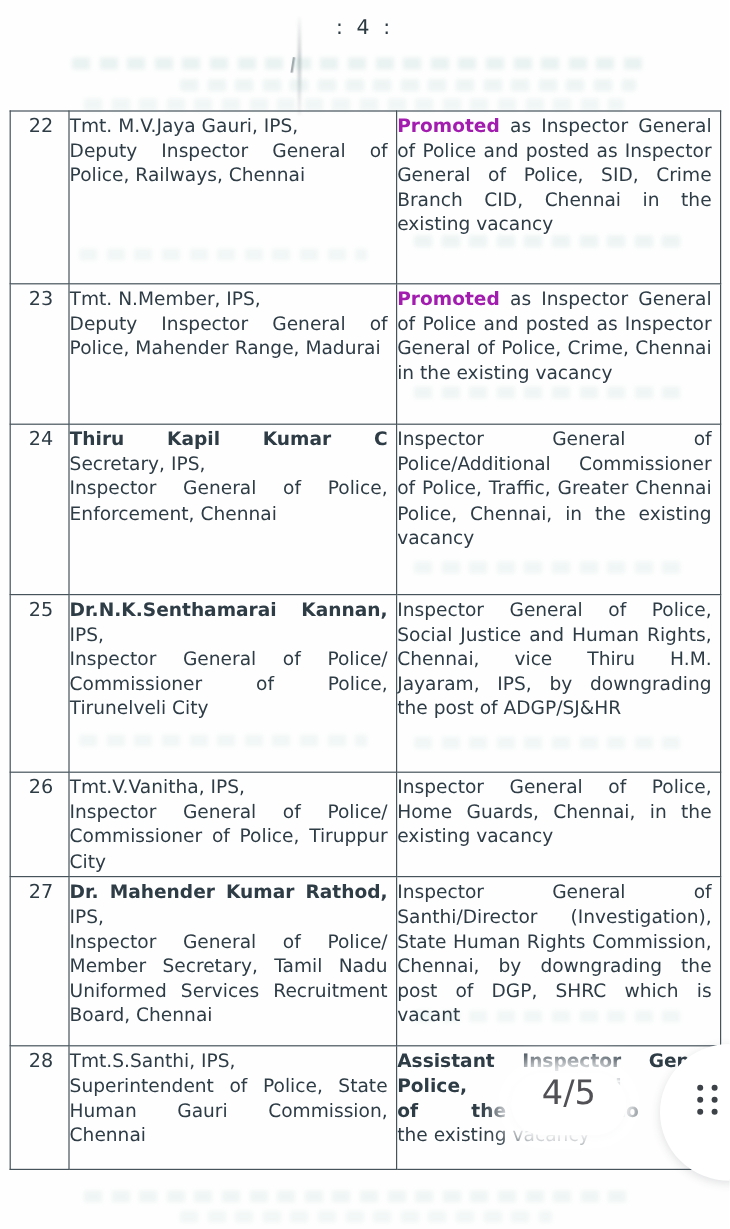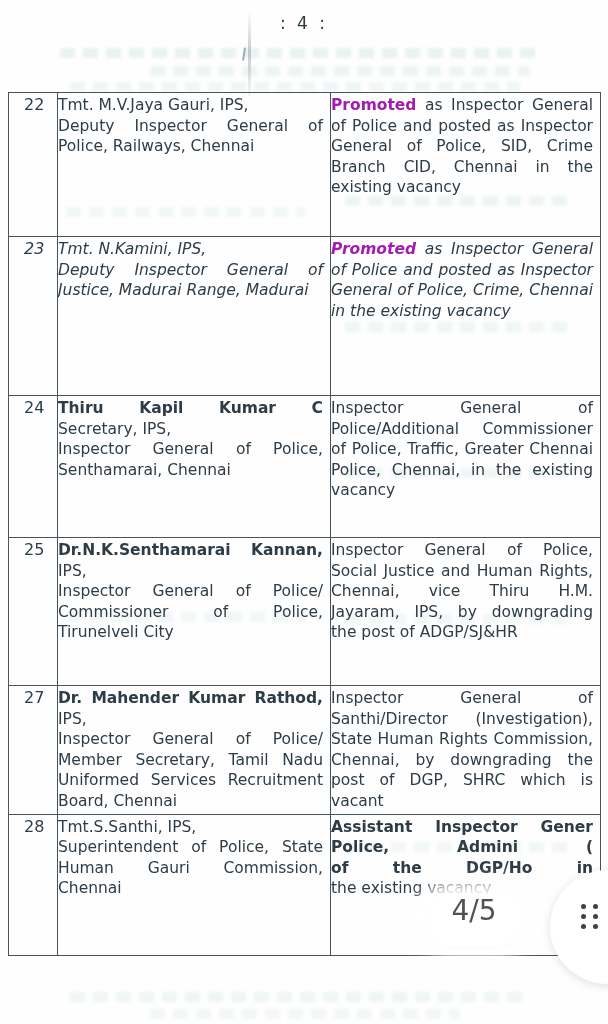--- a/index.html
+++ b/index.html
@@ -23,21 +23,21 @@
     border-collapse:collapse;table-layout:fixed;width:592px;
     font-size:15.5px;line-height:20.6px;
   }
   .doc-table td{
     border:1.7px solid #46535b;
     vertical-align:top;
     padding:2px 7px 2px 0;
     overflow:hidden;
   }
   .doc-table tr:nth-child(1){height:144px;}
-  .doc-table tr:nth-child(2){height:159px;font-style:italic;}
+  .doc-table tr:nth-child(2){height:117px;}
   .doc-table tr:nth-child(3){height:142px;}
   .doc-table tr:nth-child(4){height:148px;}
   .doc-table tr:nth-child(5){height:87px;}
   .doc-table tr:nth-child(6){height:141px;}
   .doc-table tr:nth-child(7){height:103px;margin-top:40px;}
   td.sno{padding-left:15px;font-size:16px;}
   .just{text-align:justify;}
   .jl{text-align:justify;text-align-last:justify;font-weight:bold;}
   .doc-table b{font-weight:bold;color:#a21caf;}
   
@@ -117,52 +117,62 @@
           <div class="just">Deputy Inspector General of Police, Railways, Chennai</div>
         </td>
         <td>
           <div class="just"><b>Promoted</b><span> as Inspector General of Police and posted as Inspector General of Police, SID, Crime Branch CID, Chennai in the existing vacancy</span></div>
         </td>
       </tr>
 
       <tr>
         <td class="sno"><span>23</span></td>
         <td>
-          <div>Tmt. N.Kamini, IPS,</div>
-          <div class="just">Deputy Inspector General of Justice, Madurai Range, Madurai</div>
+          <div>Tmt. N.Member, IPS,</div>
+          <div class="just">Deputy Inspector General of Police, Mahender Range, Madurai</div>
         </td>
         <td>
           <div class="just"><b>Promoted</b><span> as Inspector General of Police and posted as Inspector General of Police, Crime, Chennai in the existing vacancy</span></div>
         </td>
       </tr>
 
       <tr>
         <td class="sno"><span>24</span></td>
         <td>
           <div class="jl">Thiru Kapil Kumar C</div>
           <div>Secretary, IPS,</div>
-          <div class="just">Inspector General of Police, Senthamarai, Chennai</div>
+          <div class="just">Inspector General of Police, Enforcement, Chennai</div>
         </td>
         <td>
           <div class="just">Inspector General of Police/Additional Commissioner of Police, Traffic, Greater Chennai Police, Chennai, in the existing vacancy</div>
         </td>
       </tr>
 
       <tr>
         <td class="sno"><span>25</span></td>
         <td>
           <div class="jl">Dr.N.K.Senthamarai Kannan,</div>
           <div>IPS,</div>
           <div class="just">Inspector General of Police/ Commissioner of Police, Tirunelveli City</div>
         </td>
         <td>
           <div class="just">Inspector General of Police, Social Justice and Human Rights, Chennai, vice Thiru H.M. Jayaram, IPS, by downgrading the post of ADGP/SJ&amp;HR</div>
         </td>
       </tr>
 
+      <tr>
+        <td class="sno"><span>26</span></td>
+        <td>
+          <div>Tmt.V.Vanitha, IPS,</div>
+          <div class="just">Inspector General of Police/ Commissioner of Police, Tiruppur City</div>
+        </td>
+        <td>
+          <div class="just">Inspector General of Police, Home Guards, Chennai, in the existing vacancy</div>
+        </td>
+      </tr>
 
       <tr>
         <td class="sno"><span>27</span></td>
         <td>
           <div class="jl">Dr. Mahender Kumar Rathod,</div>
           <div>IPS,</div>
           <div class="just">Inspector General of Police/ Member Secretary, Tamil Nadu Uniformed Services Recruitment Board, Chennai</div>
         </td>
         <td>
           <div class="just">Inspector General of Santhi/Director (Investigation), State Human Rights Commission, Chennai, by downgrading the post of DGP, SHRC which is vacant</div>

